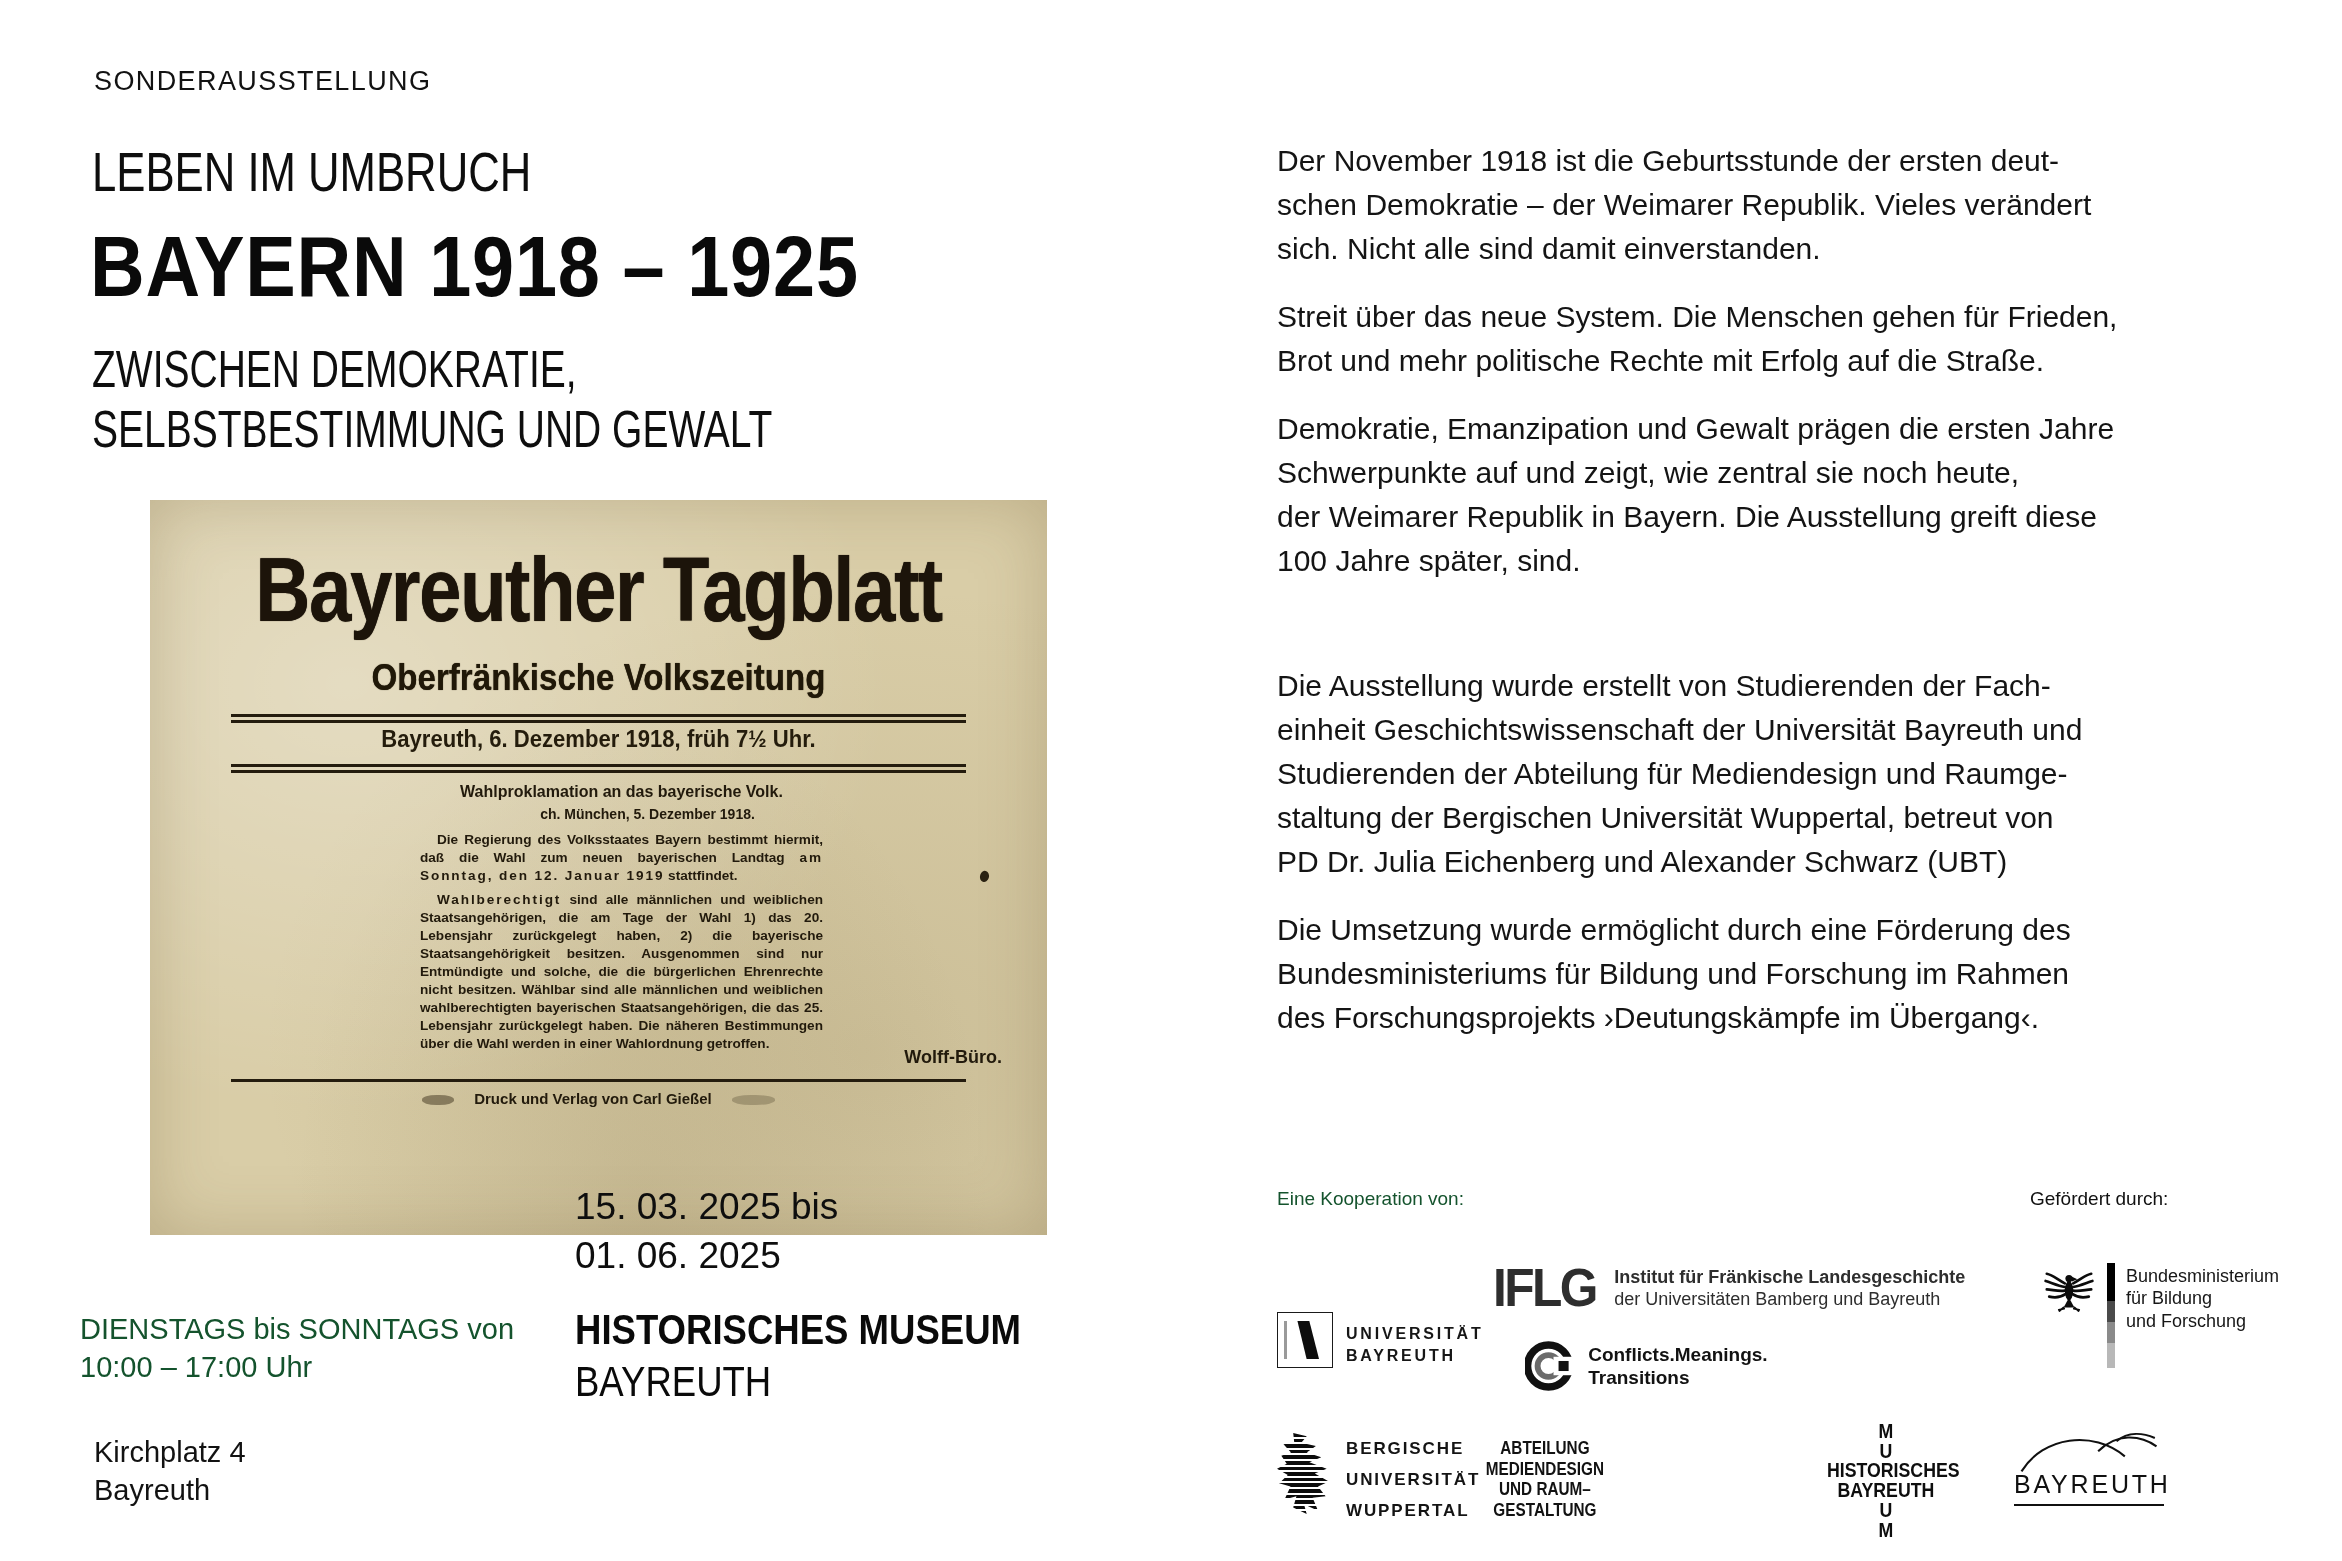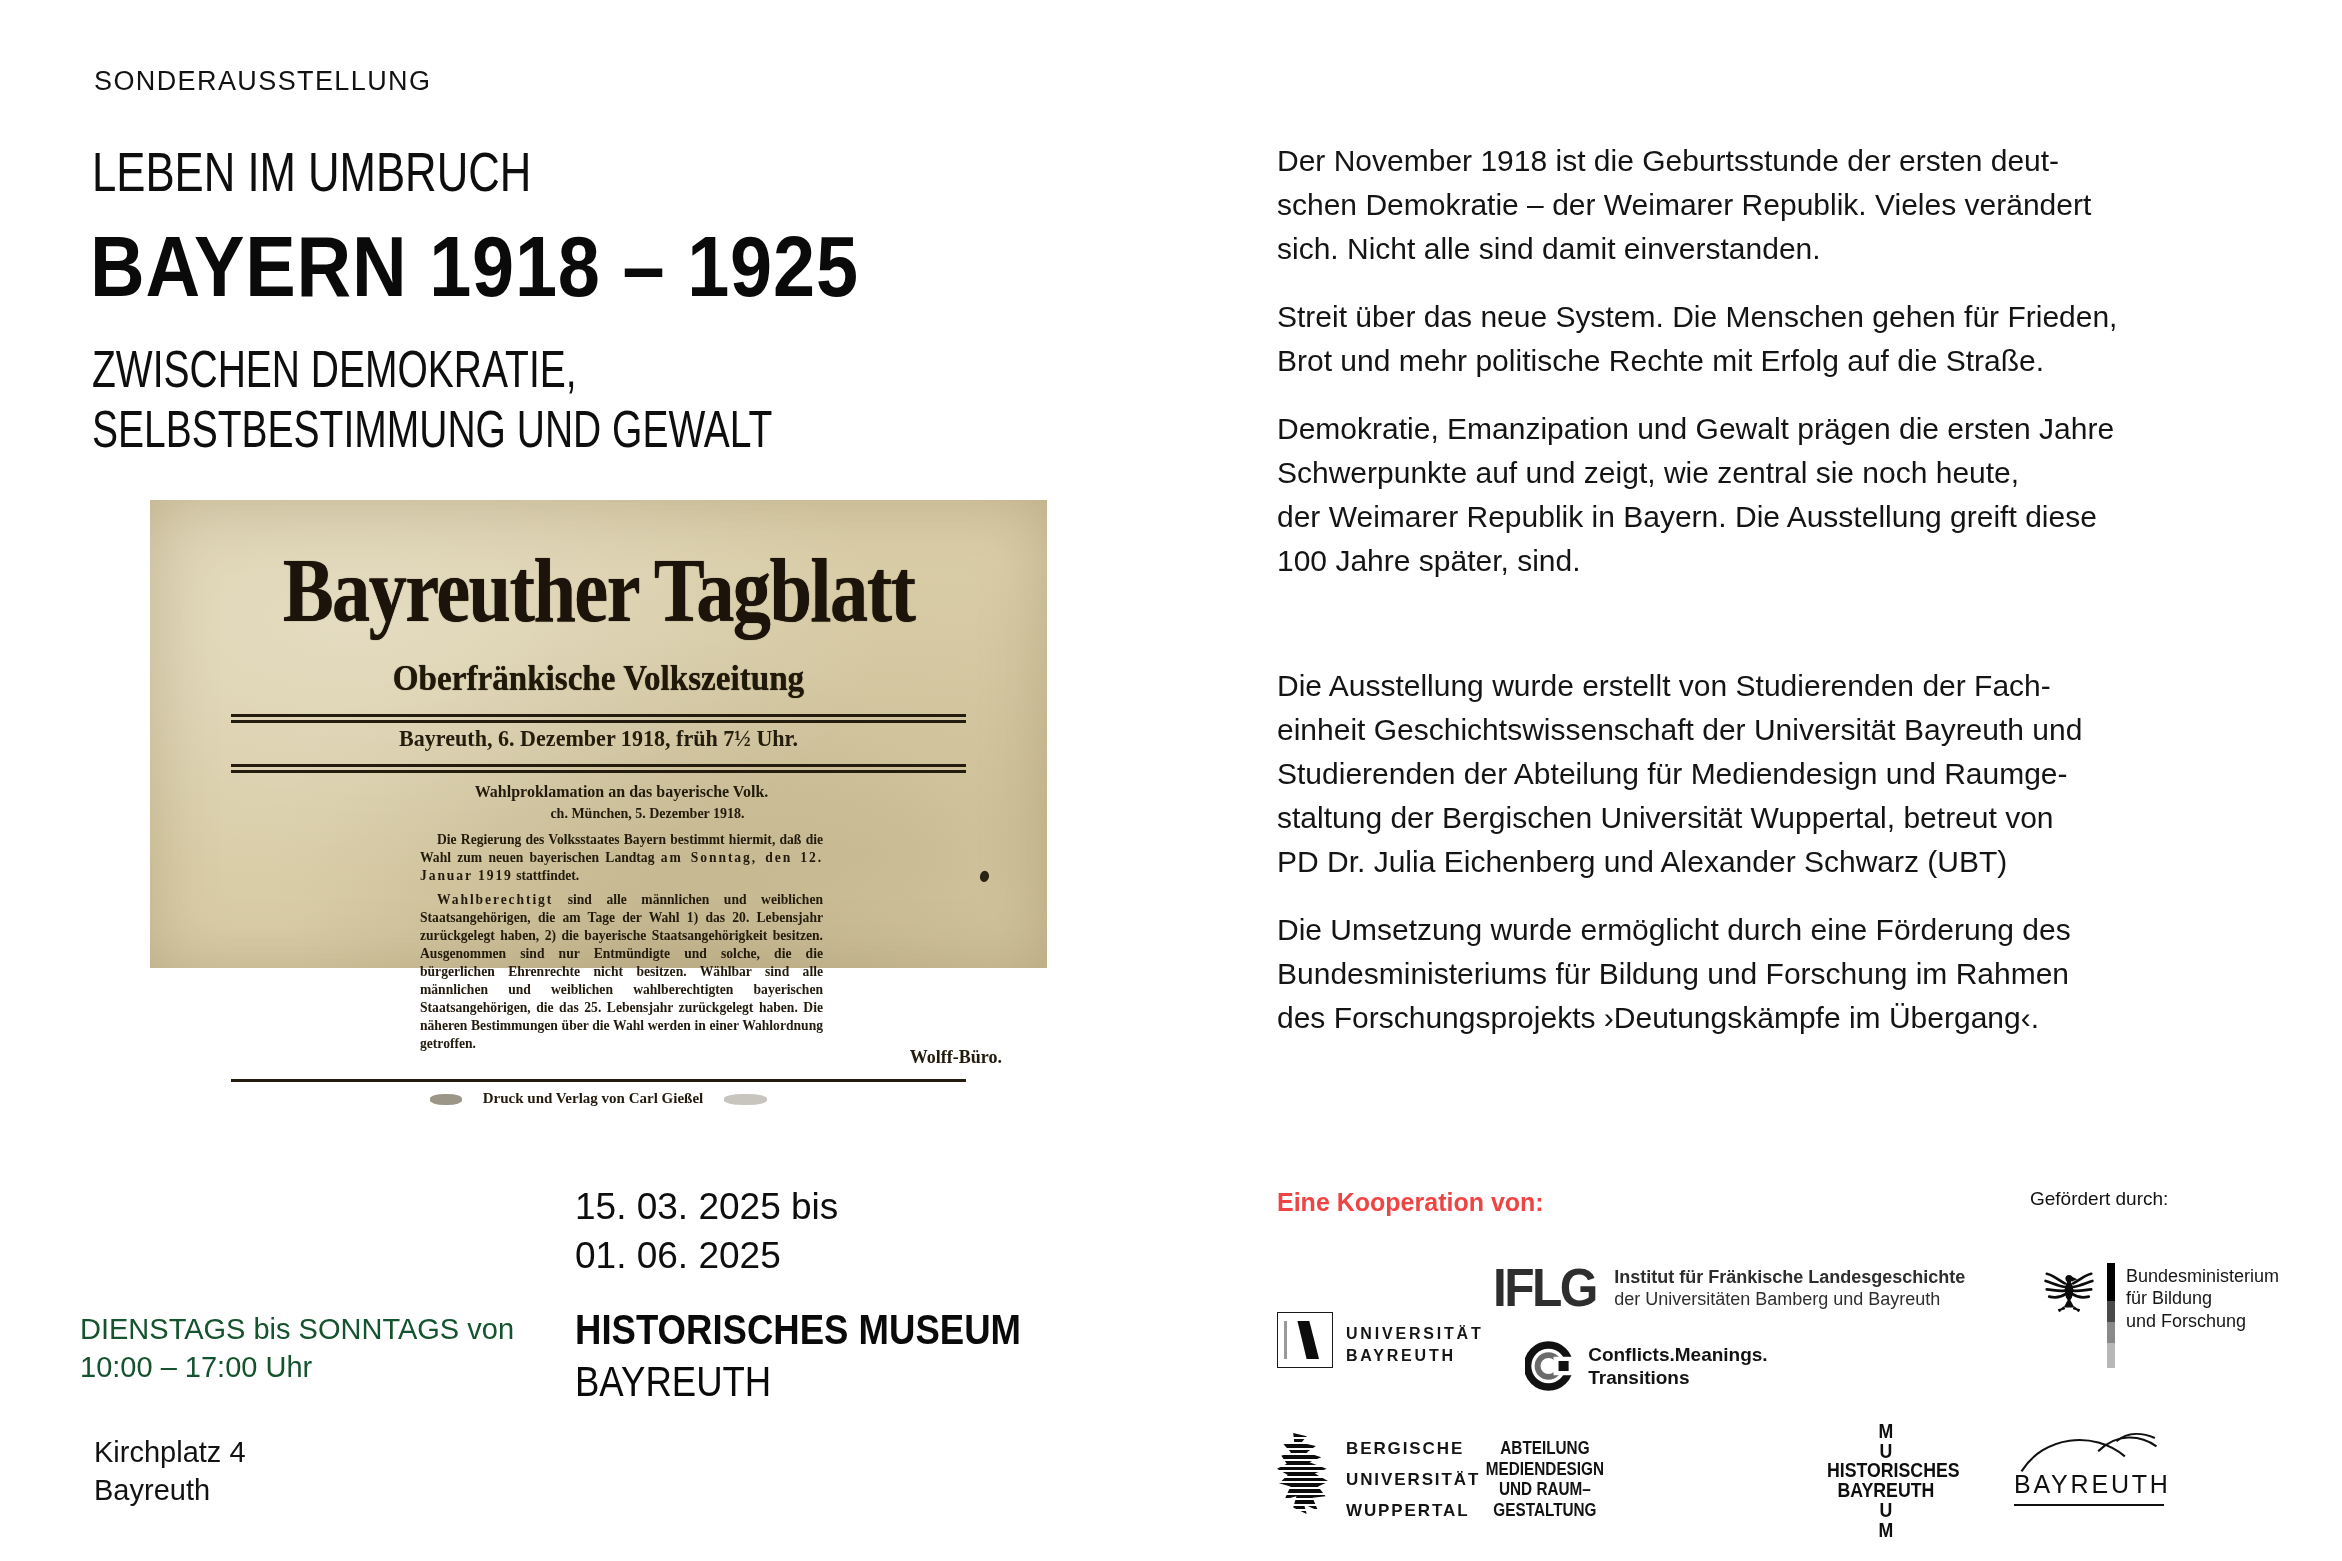--- a/index.html
+++ b/index.html
@@ -11,28 +11,28 @@
   .nowrap{white-space:nowrap;}
 
   
   .eyebrow{left:94px;top:66px;font-size:27px;letter-spacing:1.4px;color:#121212;}
   .title1{left:92px;top:139px;font-size:56px;font-weight:400;transform:scaleX(.78);transform-origin:left top;color:#0e0e0e;}
   .title2{left:90px;top:217px;font-size:86px;font-weight:700;letter-spacing:0.9px;transform:scaleX(.88);transform-origin:left top;color:#0a0a0a;}
   .subtitle{left:92px;top:339px;font-size:52px;line-height:60px;font-weight:400;transform:scaleX(.75);transform-origin:left top;color:#0e0e0e;}
 
   
   .newspaper{
-    left:150px;top:500px;width:897px;height:468px;
+    left:150px;top:500px;width:897px;height:735px;
     background-color:#d9cda7;
     background-image:
       radial-gradient(ellipse at 22% 25%, rgba(255,255,255,.30), transparent 55%),
       radial-gradient(ellipse at 80% 75%, rgba(120,100,55,.14), transparent 60%),
       radial-gradient(ellipse at 55% 95%, rgba(110,92,50,.12), transparent 50%);
     box-shadow:inset 0 0 66px rgba(110,90,50,.28);
-    font-family:Liberation Serif, serif;color:#221a0c;
+    font-family:Liberation Sans, sans-serif;color:#221a0c;
   }
   .np-masthead{left:0;right:0;top:39px;text-align:center;font-size:90px;font-weight:700;
     letter-spacing:-1.9px;transform:scaleX(.85);transform-origin:center top;white-space:nowrap;
     color:#1c140a;text-shadow:0 0 0.9px #1c140a;}
   .np-subtitle{left:0;right:0;top:157px;text-align:center;font-size:36px;font-weight:700;
     transform:scaleX(.92);transform-origin:center top;white-space:nowrap;color:#201808;text-shadow:0 0 0.9px #201808;}
   .np-rules{left:9%;width:82%;}
   .np-rules i{display:block;height:2.8px;background:#241c0e;margin-bottom:3.7px;}
   .np-rules.r1{top:214px;} .np-rules.r2{top:264px;}
   .np-dateline{left:0;right:0;top:225px;text-align:center;font-size:24px;font-weight:700;
@@ -56,21 +56,21 @@
   .hours{left:80px;top:1310px;font-size:29px;line-height:38px;color:#14532d;}
   .address{left:94px;top:1433px;font-size:29px;line-height:38px;color:#121212;}
 
   
   .rightcol{left:1277px;top:139px;width:1040px;}
   .rightcol .line{font-size:30px;line-height:44px;white-space:nowrap;color:#141414;}
   .para{margin-bottom:24px;}
   .para.big-gap{margin-bottom:81px;}
 
   
-  .coop-label{left:1277px;top:1188px;font-size:25px;color:#ef4444;font-weight:bold;}
+  .coop-label{left:1277px;top:1188px;font-size:19px;color:#14532d;}
   .fund-label{left:2030px;top:1188px;font-size:19px;color:#111;}
 
   .ubt{left:1277px;top:1312px;display:flex;align-items:flex-end;}
   .ubt-mark{position:relative;width:54px;height:54px;border:1.9px solid #1a1a1a;background:#fff;}
   .ubt-band{position:absolute;inset:0;background:#0d0d0d;clip-path:polygon(36% 15%,58% 15%,76% 85%,53% 85%);}
   .ubt-line{position:absolute;left:12%;top:15%;width:4%;height:70%;background:#9a9a9a;}
   .ubt-text{margin-left:13px;font-size:16px;font-weight:700;letter-spacing:2.8px;line-height:21.5px;padding-bottom:1.9px;color:#161616;}
 
   .iflg{left:1493px;top:1263px;display:flex;align-items:center;color:#2e2e2e;}
   .iflg-acro{font-size:54px;font-weight:700;letter-spacing:-2.8px;line-height:49px;transform:scaleX(.92);transform-origin:left top;}

